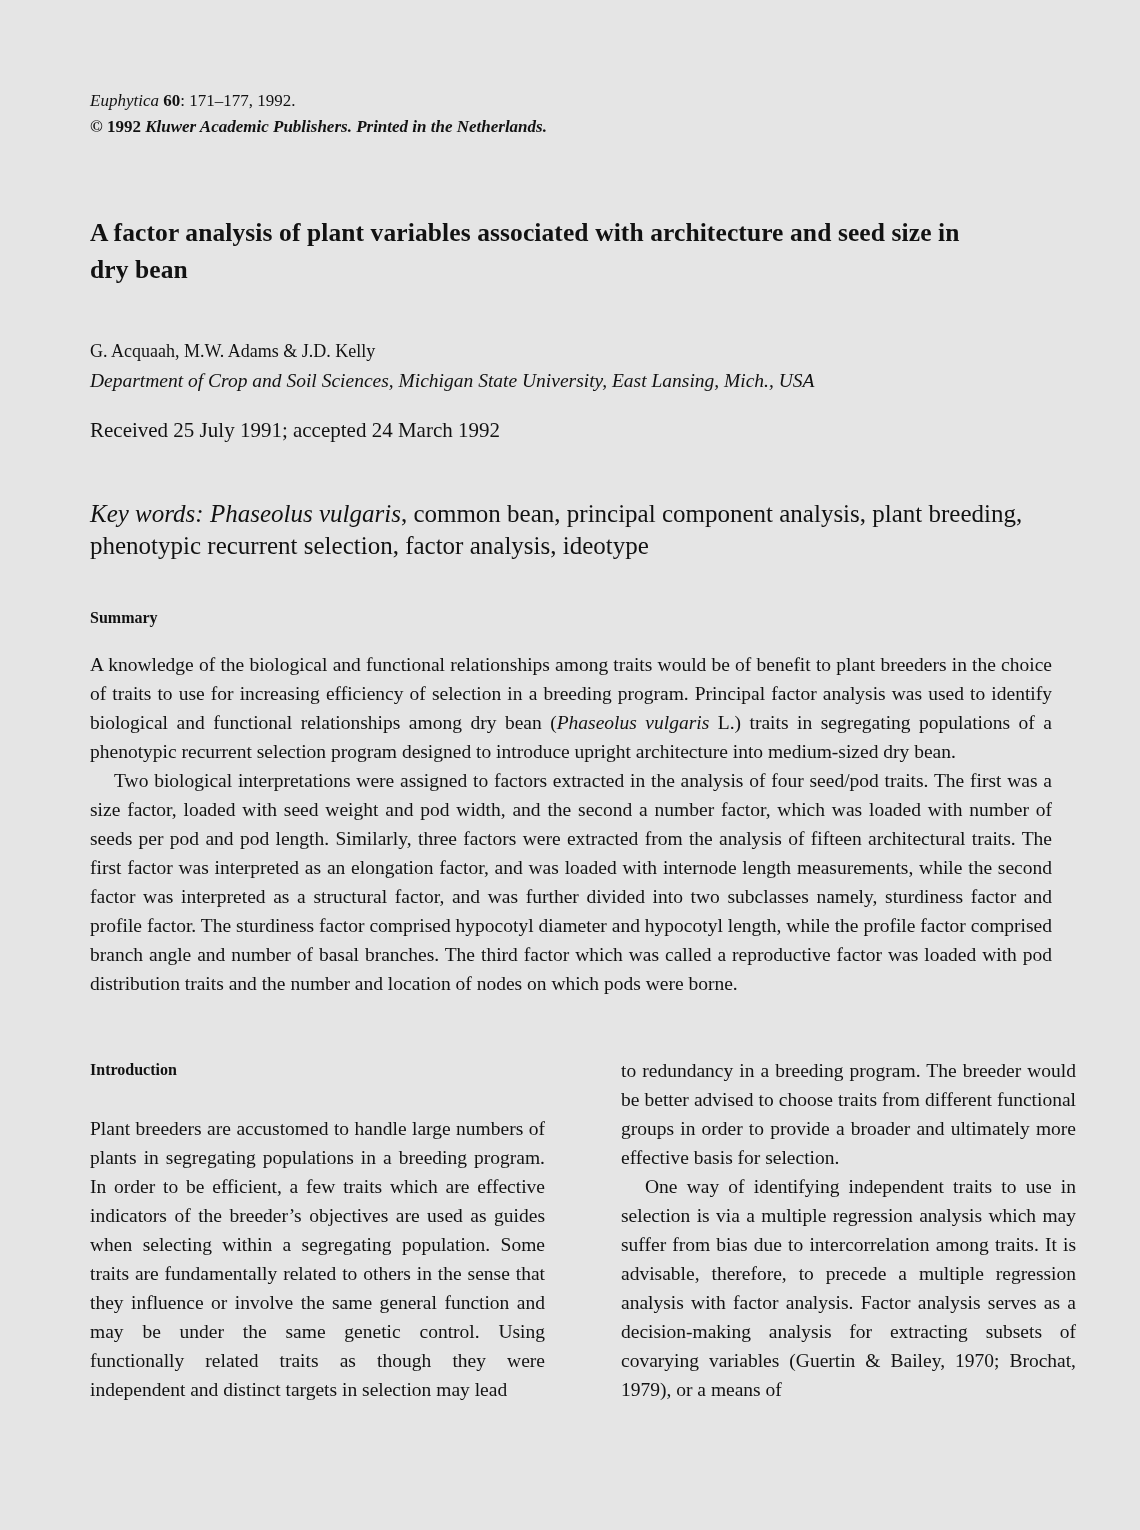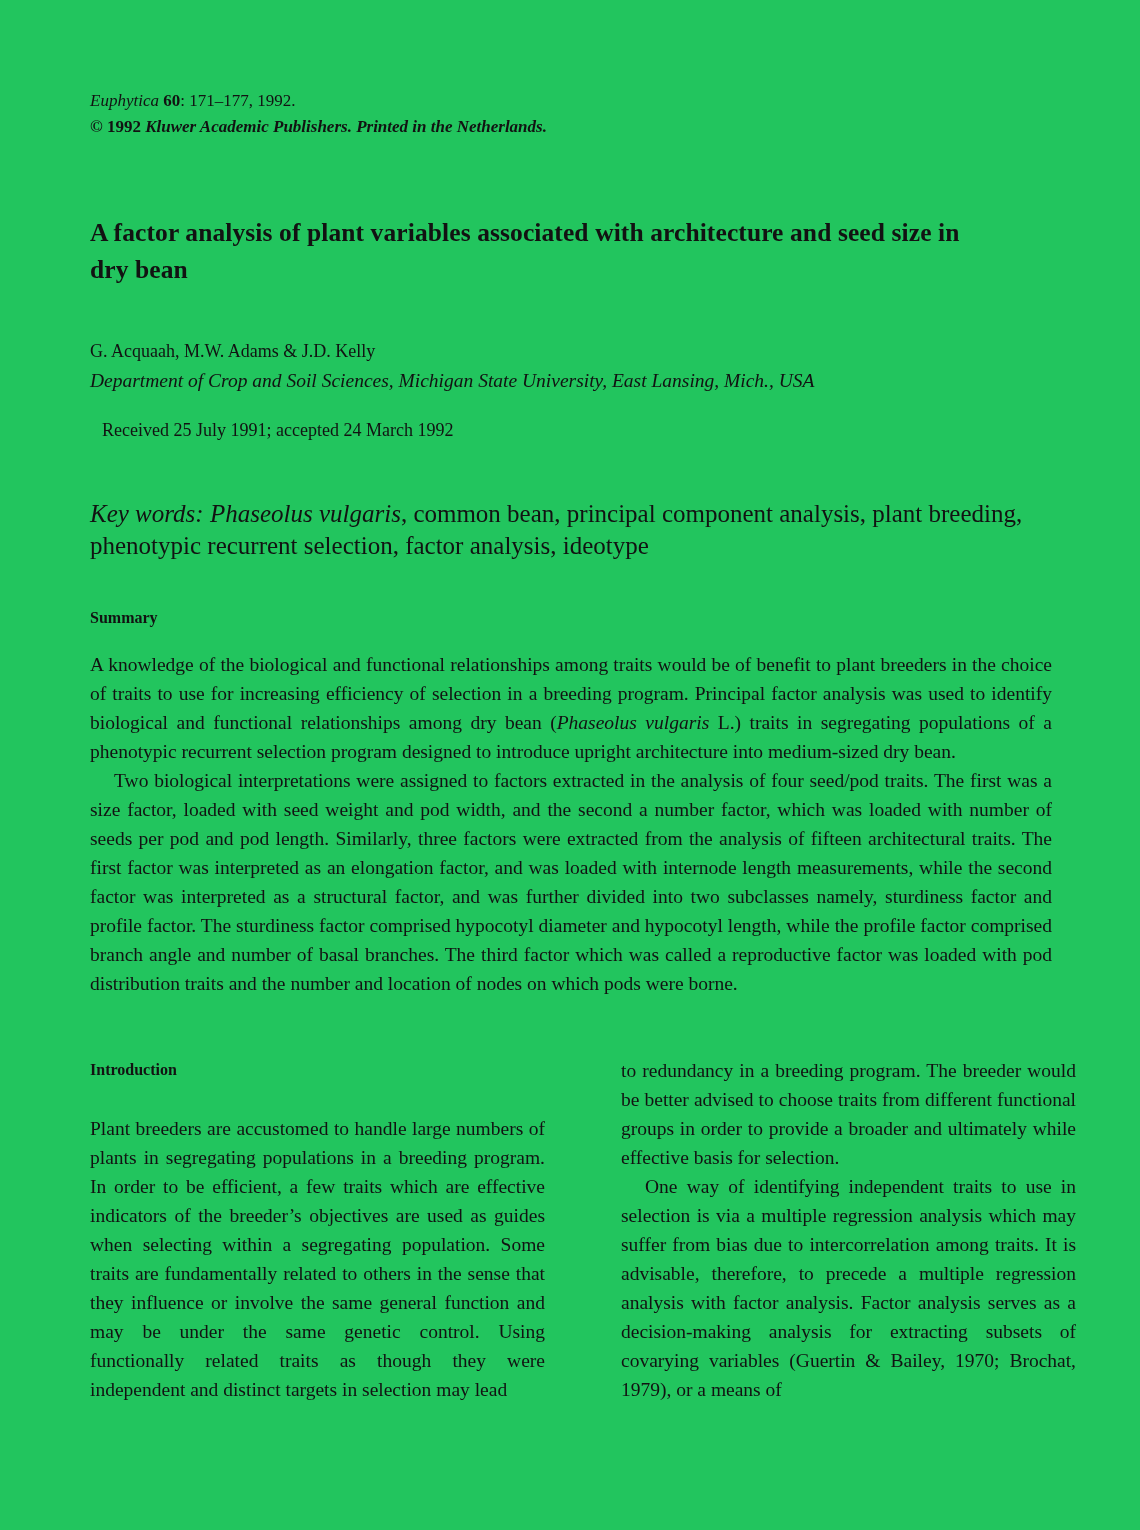--- a/index.html
+++ b/index.html
@@ -5,21 +5,21 @@
   html, body {
     margin: 0;
     padding: 0;
     background: #ffffff;
   }
   .page {
     position: relative;
     width: 1140px;
     height: 1530px;
     box-sizing: border-box;
-    background: #22c55e;
+    background: #e5e5e5;
     color: #121212;
     font-family: "Liberation Serif", "DejaVu Serif", serif;
     padding: 88px 88px 40px 90px;
     overflow: hidden;
   }
   .italic { font-style: italic; }
   .bold { font-weight: bold; }
 
   .journal-line {
     margin: 0;
@@ -46,22 +46,22 @@
     margin: 48px 0 0 0;
     font-size: 18px;
     line-height: 30px;
   }
   .affiliation {
     margin: 0;
     font-size: 19.5px;
     line-height: 30px;
   }
   .received {
-    margin: 22px 0 0 12px;
-    font-size: 18px;
+    margin: 22px 0 0 0;
+    font-size: 21px;
     line-height: 24px;
   }
 
   .keywords {
     margin: 56px 0 0 0;
     font-size: 25px;
     line-height: 32px;
     text-align: left;
     max-width: 962px;
   }
@@ -130,18 +130,18 @@
     <p><span>A knowledge of the biological and functional relationships among traits would be of benefit to plant breeders in the choice of traits to use for increasing efficiency of selection in a breeding program. Principal factor analysis was used to identify biological and functional relationships among dry bean (</span><span class="italic">Phaseolus vulgaris</span><span> L.) traits in segregating populations of a phenotypic recurrent selection program designed to introduce upright architecture into medium-sized dry bean.</span></p>
     <p class="indent">Two biological interpretations were assigned to factors extracted in the analysis of four seed/pod traits. The first was a size factor, loaded with seed weight and pod width, and the second a number factor, which was loaded with number of seeds per pod and pod length. Similarly, three factors were extracted from the analysis of fifteen architectural traits. The first factor was interpreted as an elongation factor, and was loaded with internode length measurements, while the second factor was interpreted as a structural factor, and was further divided into two subclasses namely, sturdiness factor and profile factor. The sturdiness factor comprised hypocotyl diameter and hypocotyl length, while the profile factor comprised branch angle and number of basal branches. The third factor which was called a reproductive factor was loaded with pod distribution traits and the number and location of nodes on which pods were borne.</p>
   </div>
 
   <div class="columns">
     <div class="col">
       <h2 class="section-heading">Introduction</h2>
       <p>Plant breeders are accustomed to handle large numbers of plants in segregating populations in a breeding program. In order to be efficient, a few traits which are effective indicators of the breeder’s objectives are used as guides when selecting within a segregating population. Some traits are fundamentally related to others in the sense that they influence or involve the same general function and may be under the same genetic control. Using functionally related traits as though they were independent and distinct targets in selection may lead</p>
     </div>
     <div class="col">
-      <p>to redundancy in a breeding program. The breeder would be better advised to choose traits from different functional groups in order to provide a broader and ultimately while effective basis for selection.</p>
+      <p>to redundancy in a breeding program. The breeder would be better advised to choose traits from different functional groups in order to provide a broader and ultimately more effective basis for selection.</p>
       <p class="indent">One way of identifying independent traits to use in selection is via a multiple regression analysis which may suffer from bias due to intercorrelation among traits. It is advisable, therefore, to precede a multiple regression analysis with factor analysis. Factor analysis serves as a decision-making analysis for extracting subsets of covarying variables (Guertin &amp; Bailey, 1970; Brochat, 1979), or a means of</p>
     </div>
   </div>
 
 </div>
 
 </body></html>

